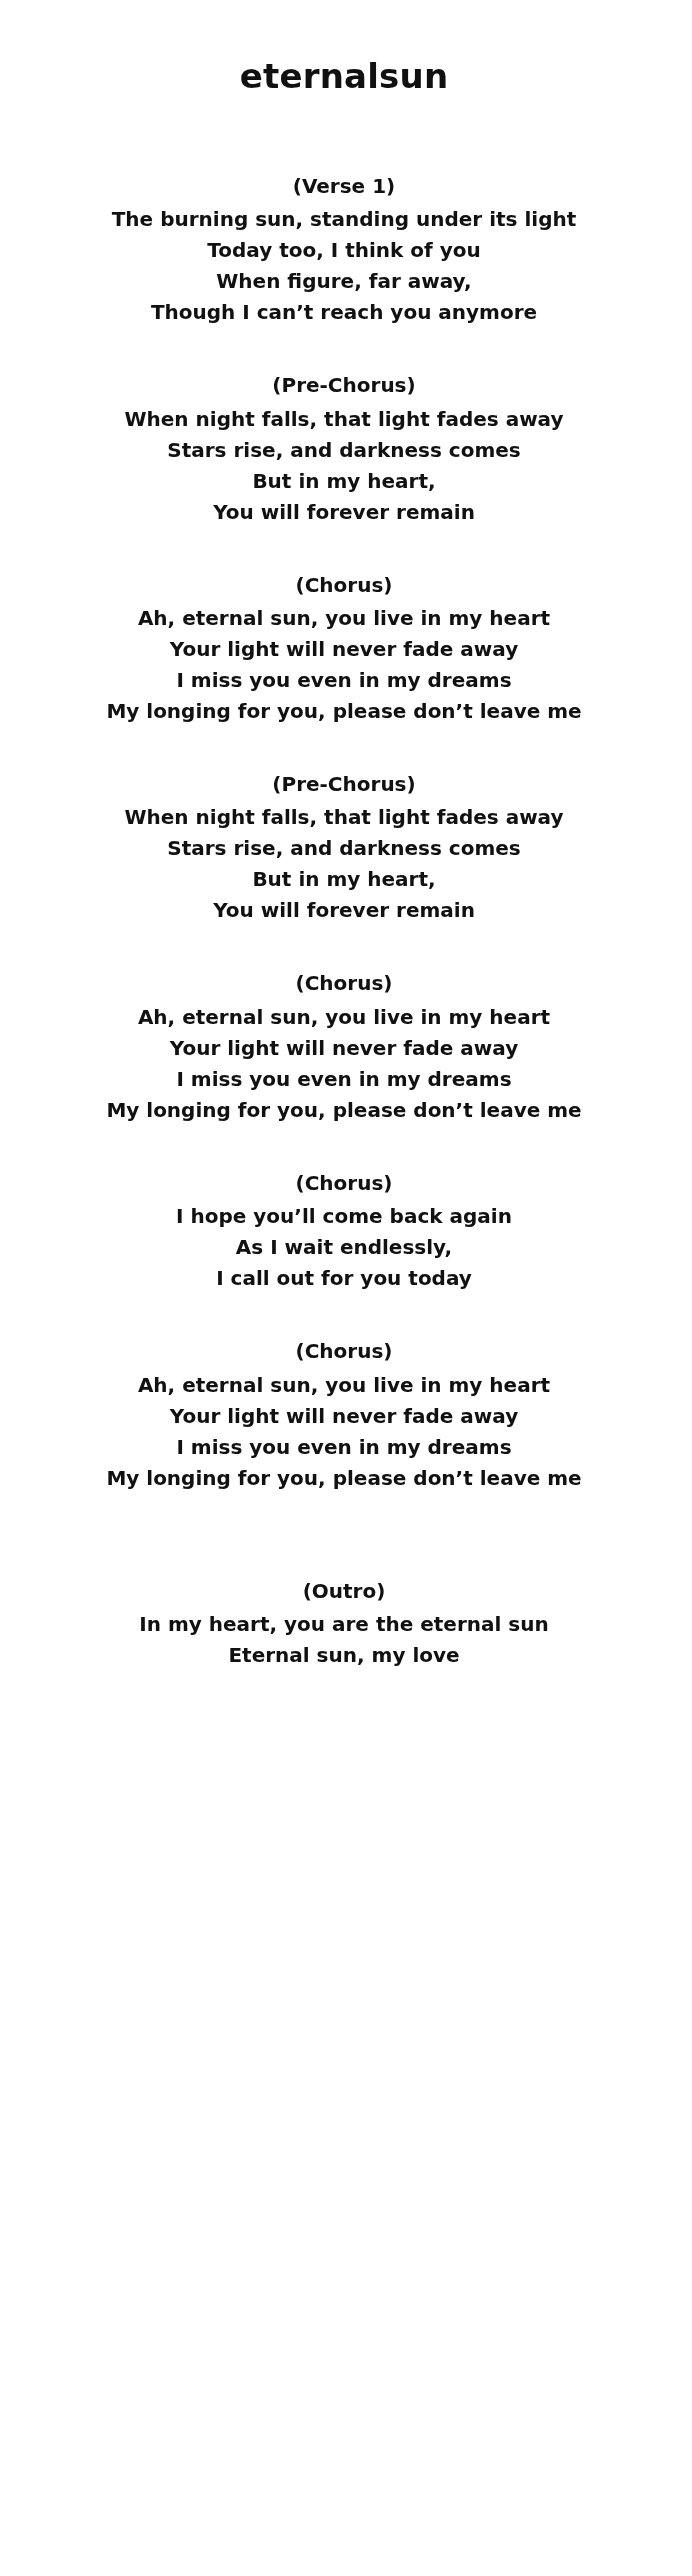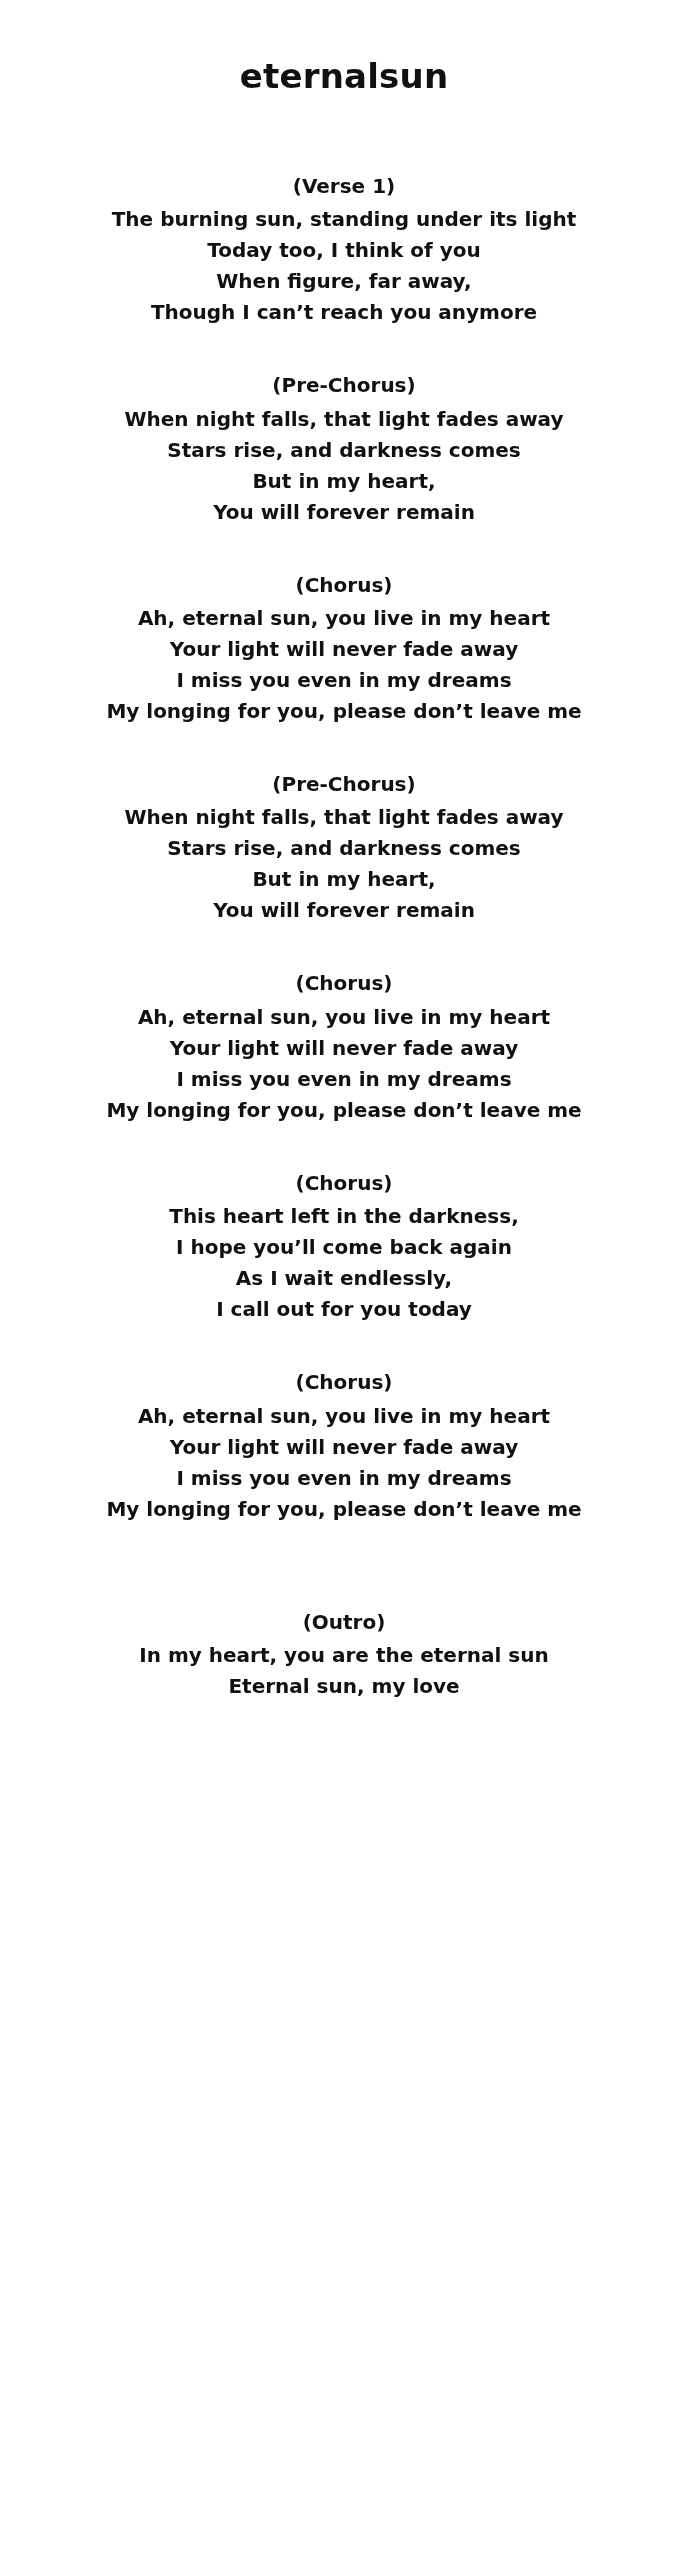--- a/index.html
+++ b/index.html
@@ -99,21 +99,20 @@
       </div>
       <div class="section">
         <div class="section-label">(Chorus)</div>
         <div class="line">Ah, eternal sun, you live in my heart</div>
         <div class="line">Your light will never fade away</div>
         <div class="line">I miss you even in my dreams</div>
         <div class="line">My longing for you, please don’t leave me</div>
       </div>
       <div class="section">
         <div class="section-label">(Chorus)</div>
-        <div class="line">This heart left in the darkness,</div>
         <div class="line">I hope you’ll come back again</div>
         <div class="line">As I wait endlessly,</div>
         <div class="line">I call out for you today</div>
       </div>
       <div class="section">
         <div class="section-label">(Chorus)</div>
         <div class="line">Ah, eternal sun, you live in my heart</div>
         <div class="line">Your light will never fade away</div>
         <div class="line">I miss you even in my dreams</div>
         <div class="line">My longing for you, please don’t leave me</div>

